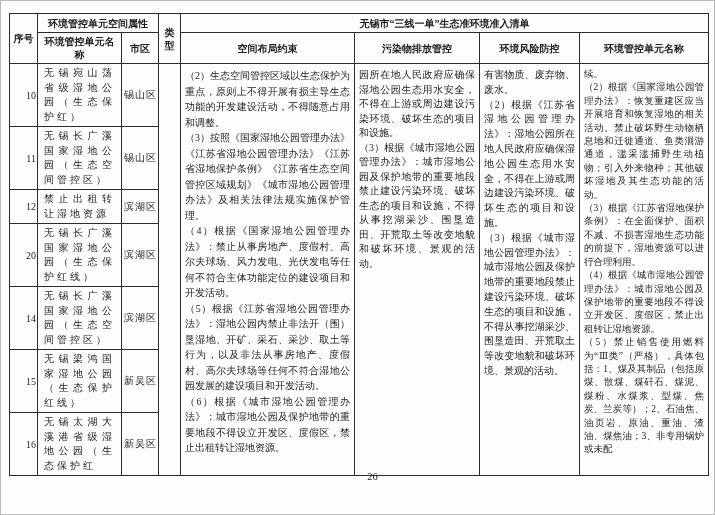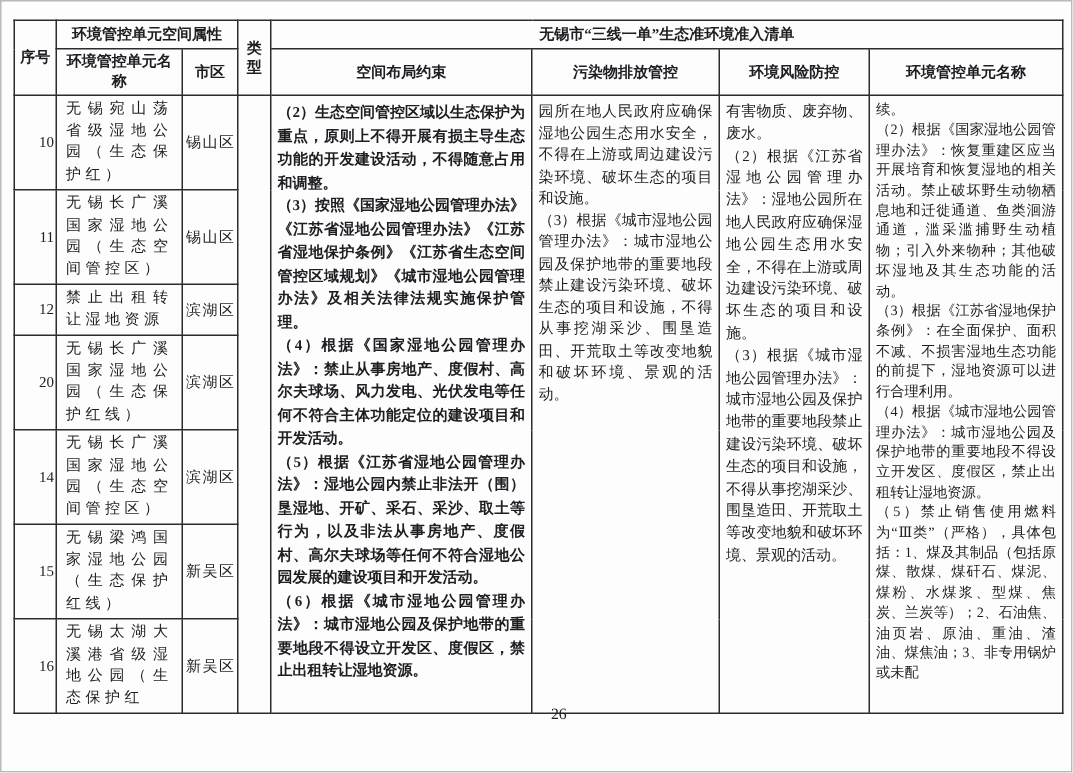--- a/index.html
+++ b/index.html
@@ -29,21 +29,21 @@
     text-align:justify;vertical-align:middle;
     padding:2px 6px;letter-spacing:3px;line-height:14.5px;font-size:10px;
   }
   td.dist-cell{text-align:right;vertical-align:middle;letter-spacing:1px;}
   td.type-cell{vertical-align:top;}
   td.content-cell{vertical-align:top;padding:4px 4px;}
   .clip{
     height:388px;overflow:hidden;white-space:pre-line;
     text-align:justify;line-height:15.5px;font-size:10px;
   }
-  .clip.c-spatial{line-height:15.5px;font-weight:bold;}
+  .clip.c-spatial{line-height:15.5px;}
   .clip.c-pollution{line-height:14.5px;}
   .clip.c-risk{line-height:14.8px;font-family:Liberation Serif, serif;}
   .clip.c-resource{font-size:9.5px;line-height:13.4px;}
   tr.h60{height:60px;}
   tr.h32{height:32px;}
   tr.h62{height:62px;}
   .pageno{
     position:absolute;left:0;top:470px;width:715px;text-align:center;
     font-size:10.5px;color:#222;margin-left:14px;
   }

